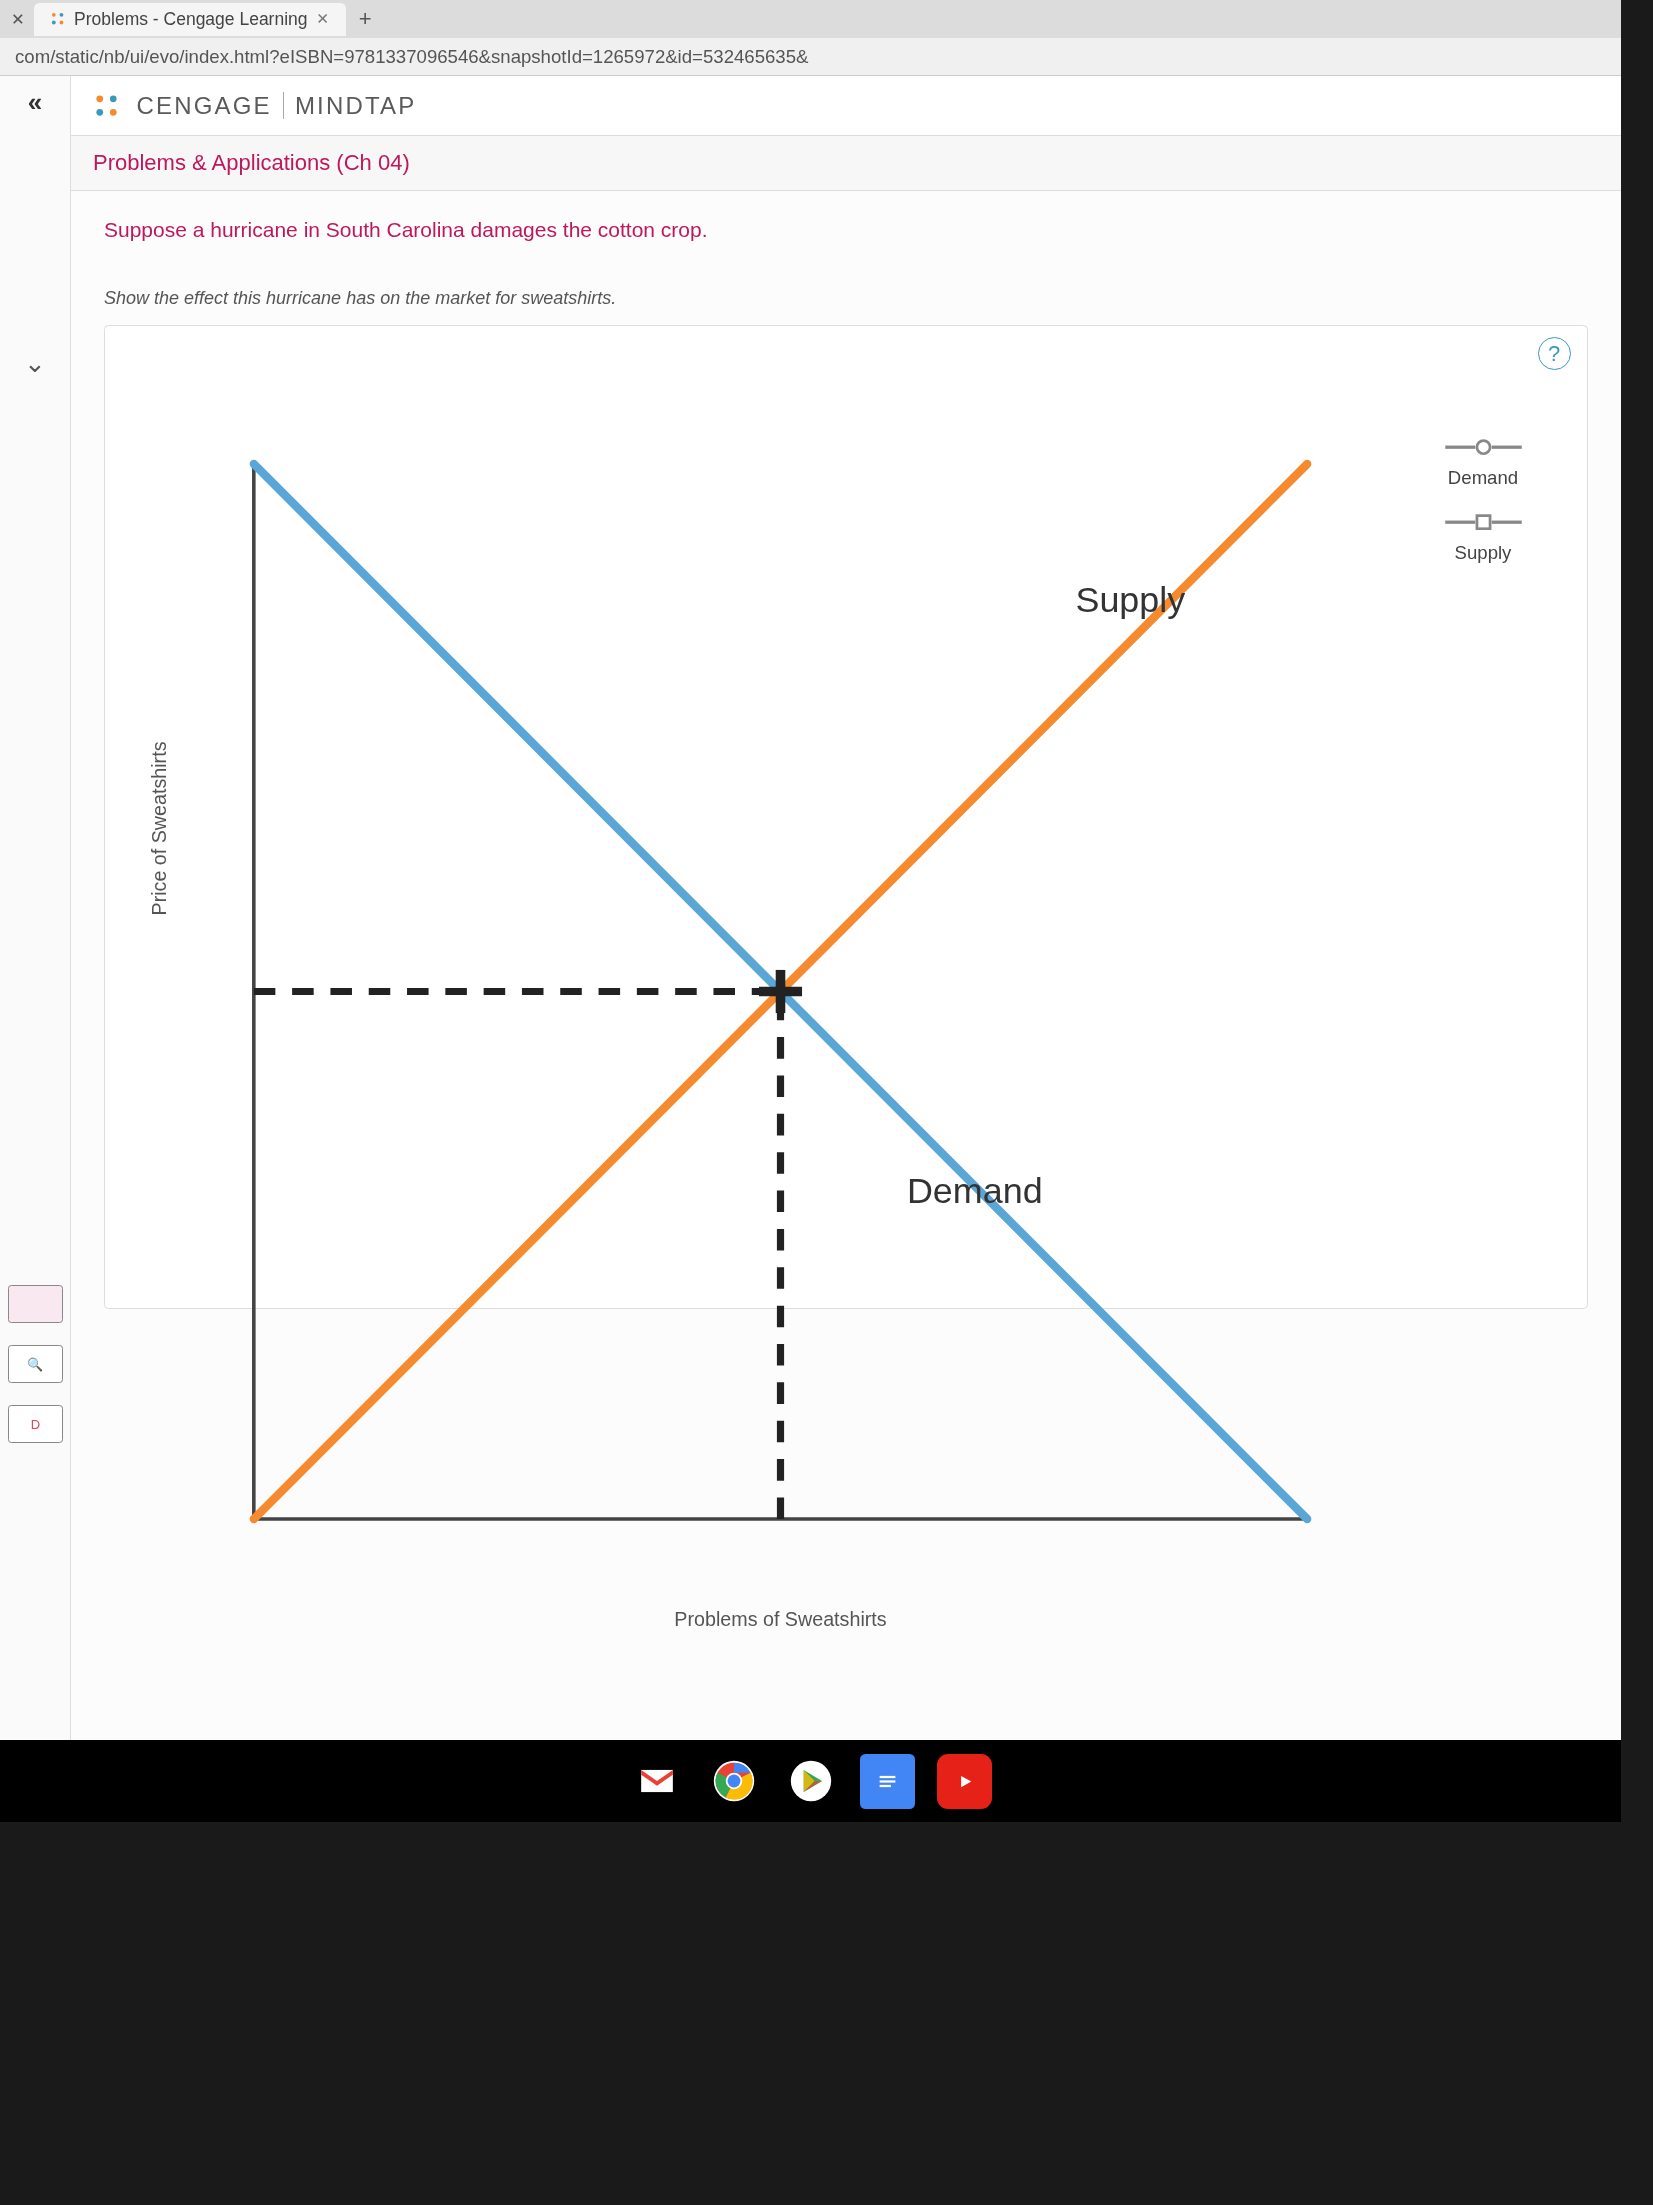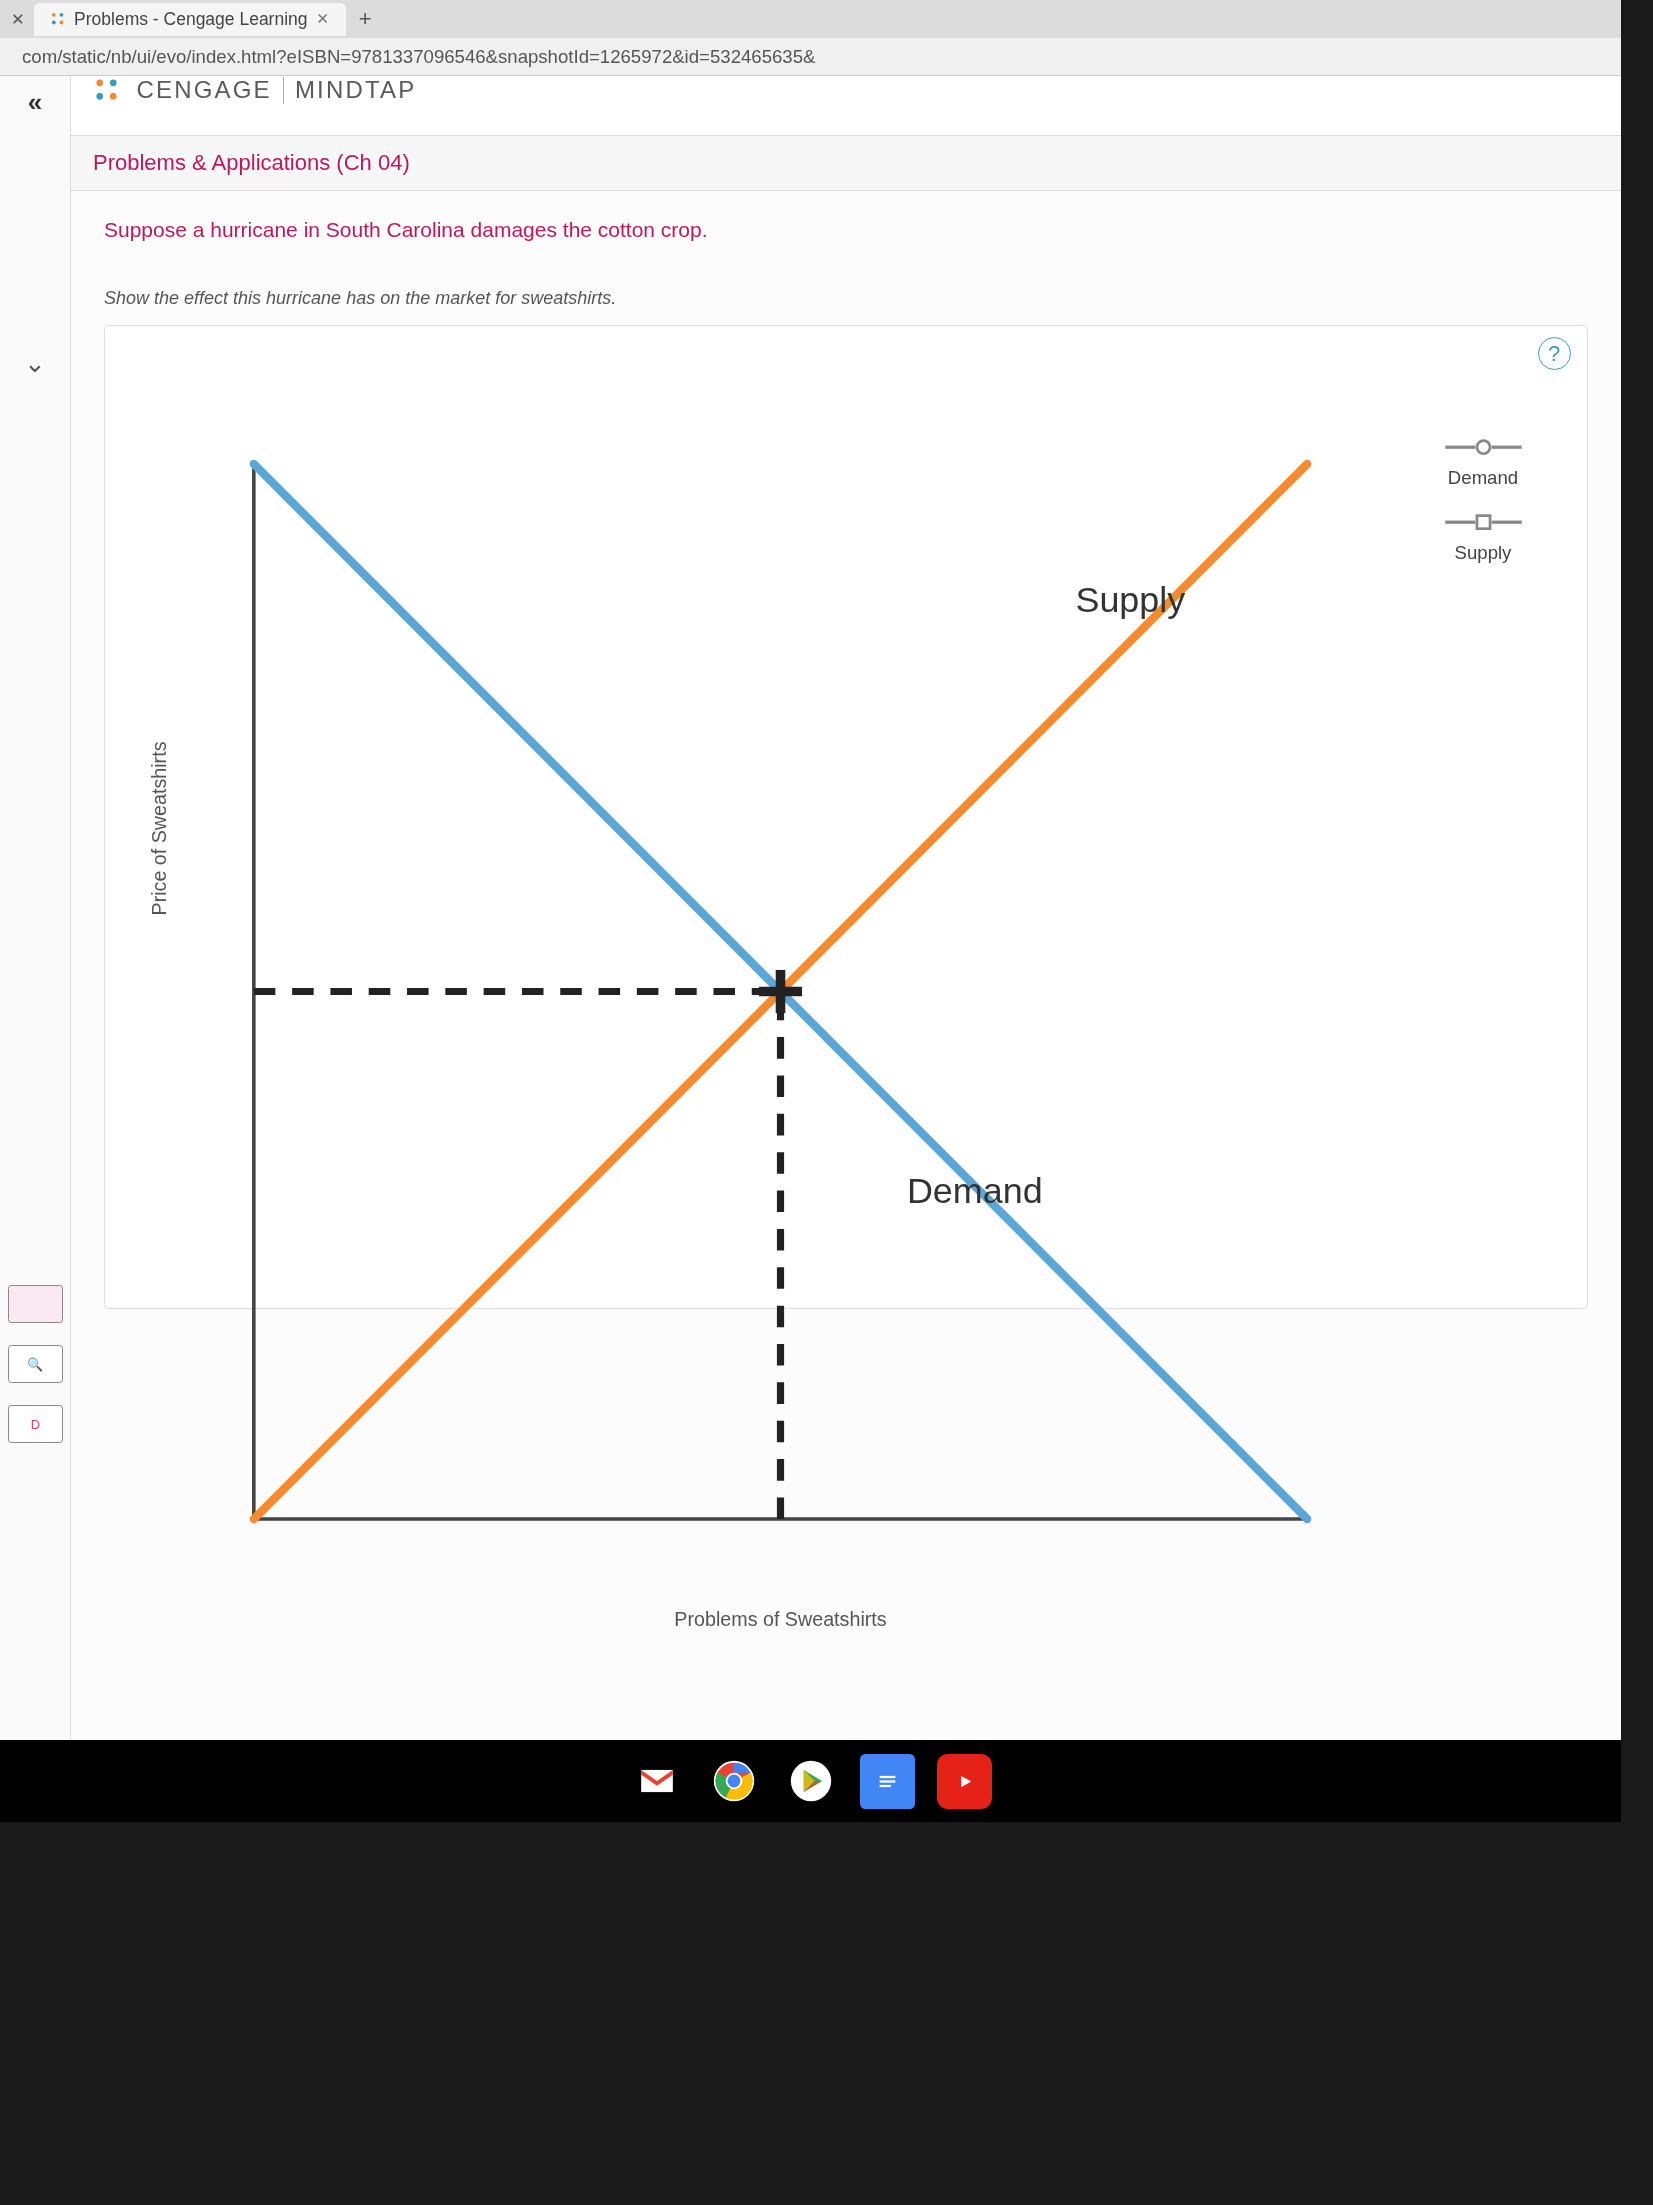--- a/index.html
+++ b/index.html
@@ -35,42 +35,42 @@
   padding: 0 16.4px; gap:8.8px;
   font-size: 17.5px; color:#444;
 }
 .tab-favicon { width:15.3px; height:15.3px; }
 .new-tab { color:#555; font-size:22px; padding:0 11px; }
 .addr-bar {
   height: 38px;
   background:#f0f0f0;
   border-bottom:0.5px solid #ccc;
   display:flex; align-items:center;
-  padding-left:22px;
+  padding-left:15px;
   font-size: 18.6px;
   color:#555;
 }
 .content-row { flex:1; display:flex; }
 .left-rail {
   width: 71px;
   background:#fafafa;
   border-right:0.5px solid #ddd;
   display:flex; flex-direction:column; align-items:center;
   padding-top:11px; gap:230px;
 }
 .collapse-btn { font-size:26px; color:#333; font-weight:bold; }
 .chevron-down { font-size:26px; color:#555; }
 .main {
   flex:1; display:flex; flex-direction:column;
 }
 .brand-bar {
   height: 60px;
   background:#fff;
   border-bottom:0.5px solid #ddd;
-  display:flex; align-items:flex-start;
+  display:flex; align-items:center;
   padding-left:22px; gap:16.4px;
 }
 .brand-logo { width:27px; height:27px; }
 .brand-text { font-size:24px; letter-spacing:2.2px; color:#5a5a5a; font-weight:400; display:flex; align-items:center; gap:11px; }
 .brand-divider { width:1.1px; height:27px; background:#aaa; }
 .section-bar {
   height: 55px; background:#f7f7f7;
   border-bottom:0.5px solid #ddd;
   display:flex; align-items:center;
   padding-left:22px;

